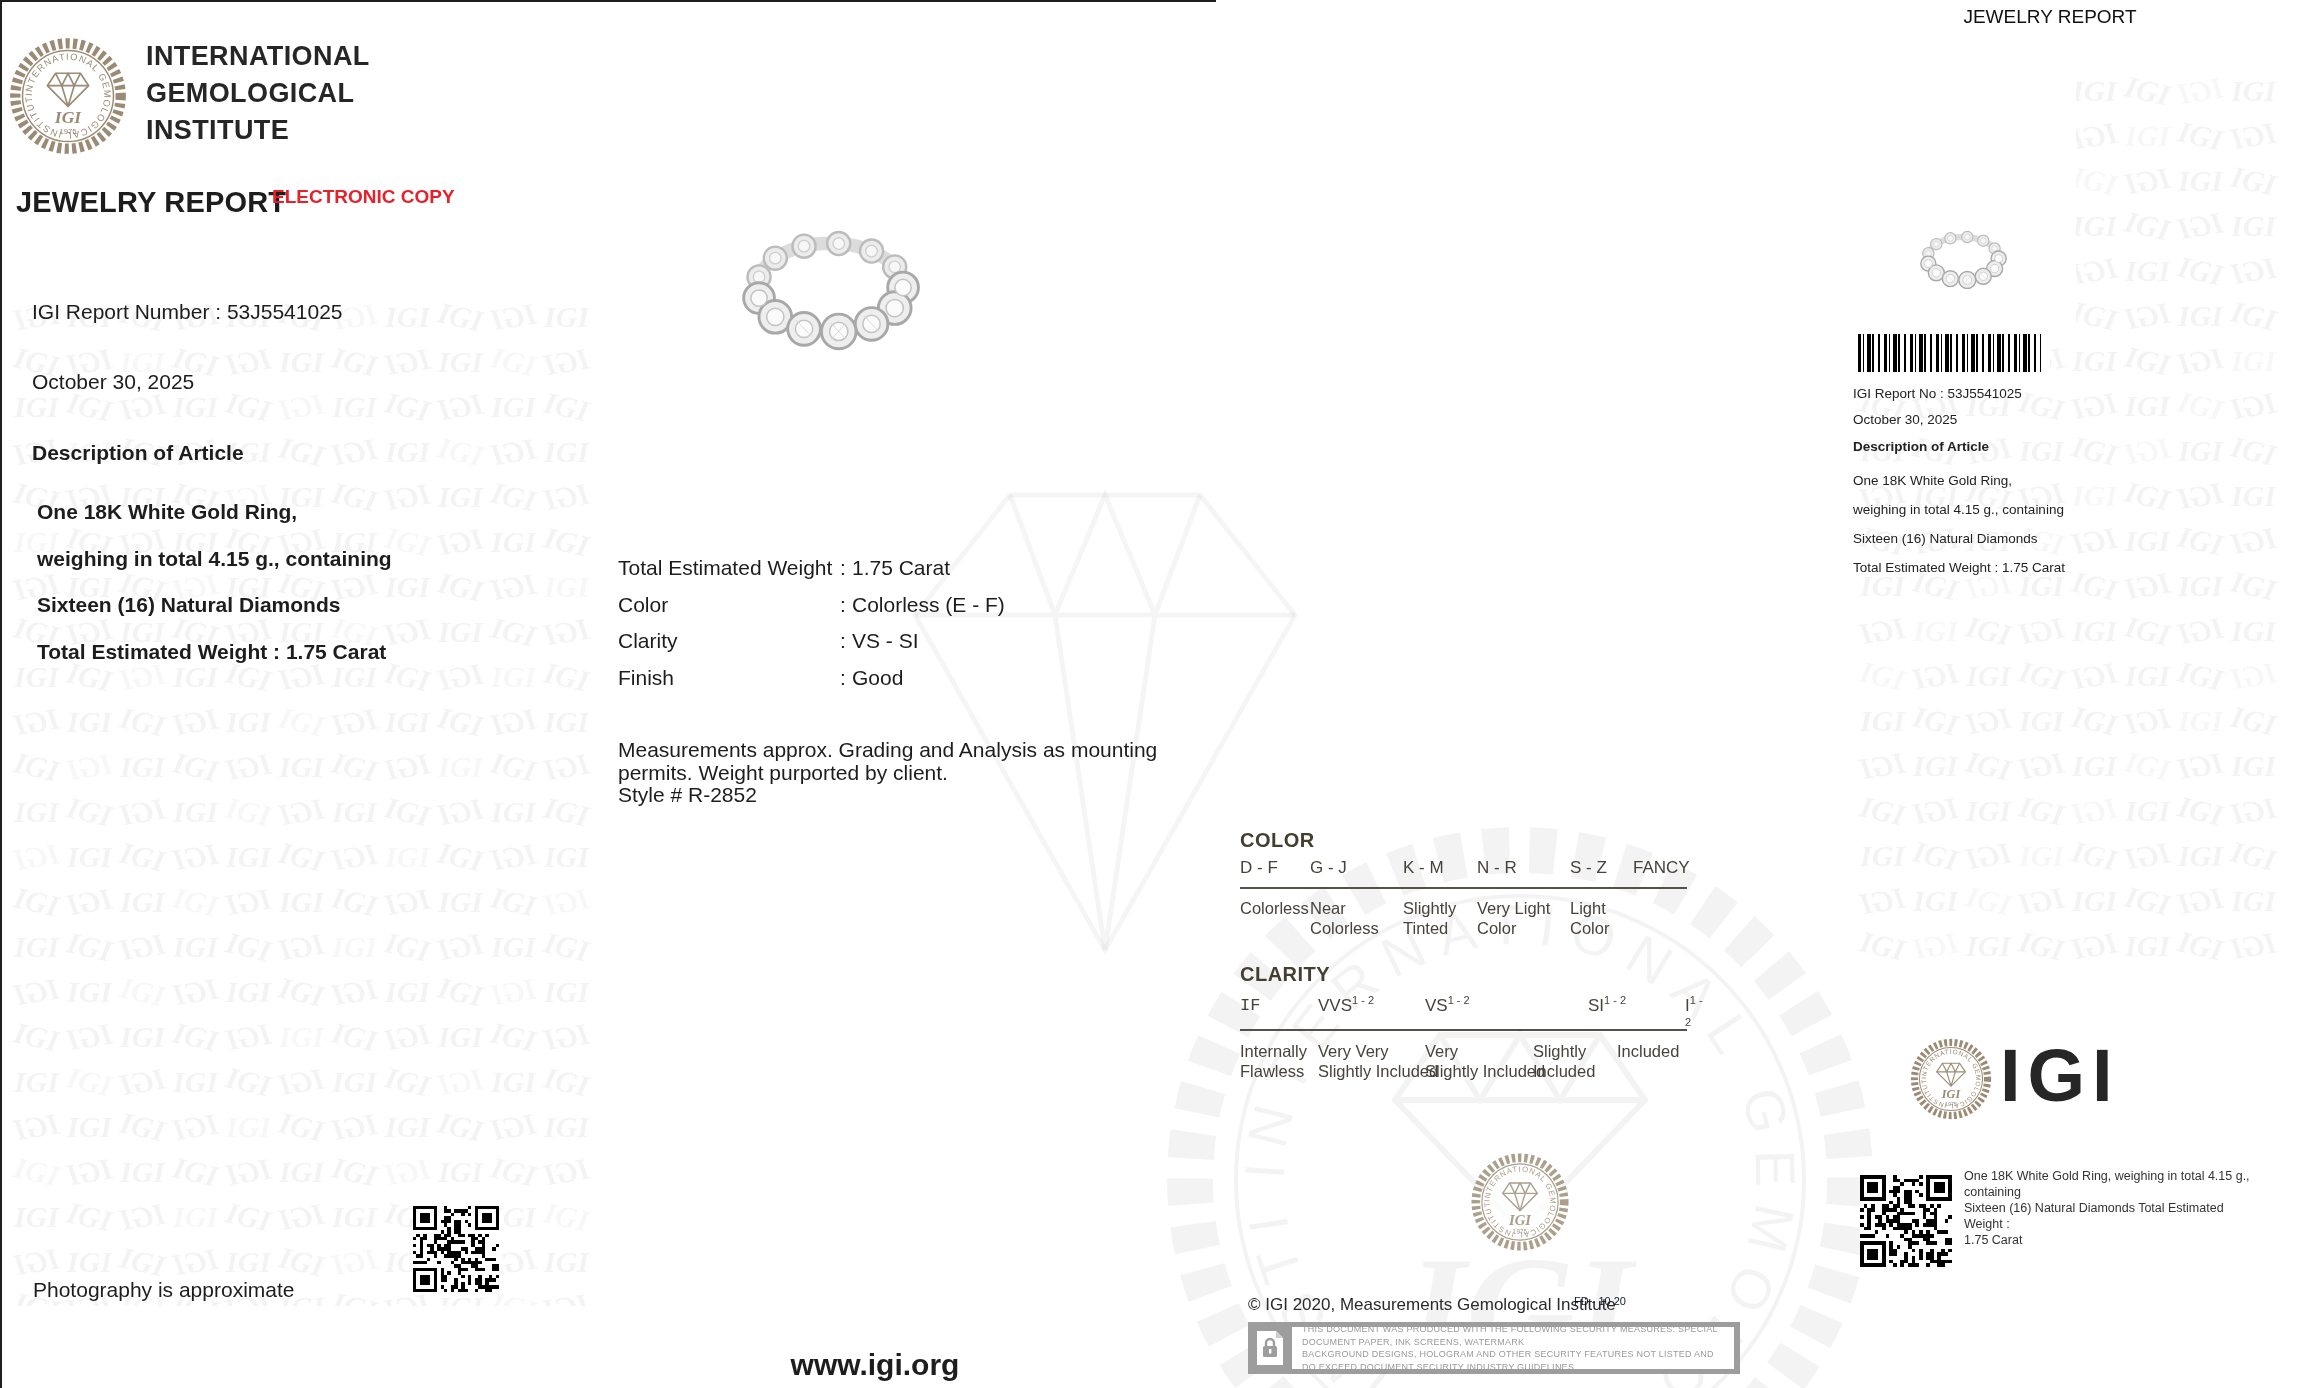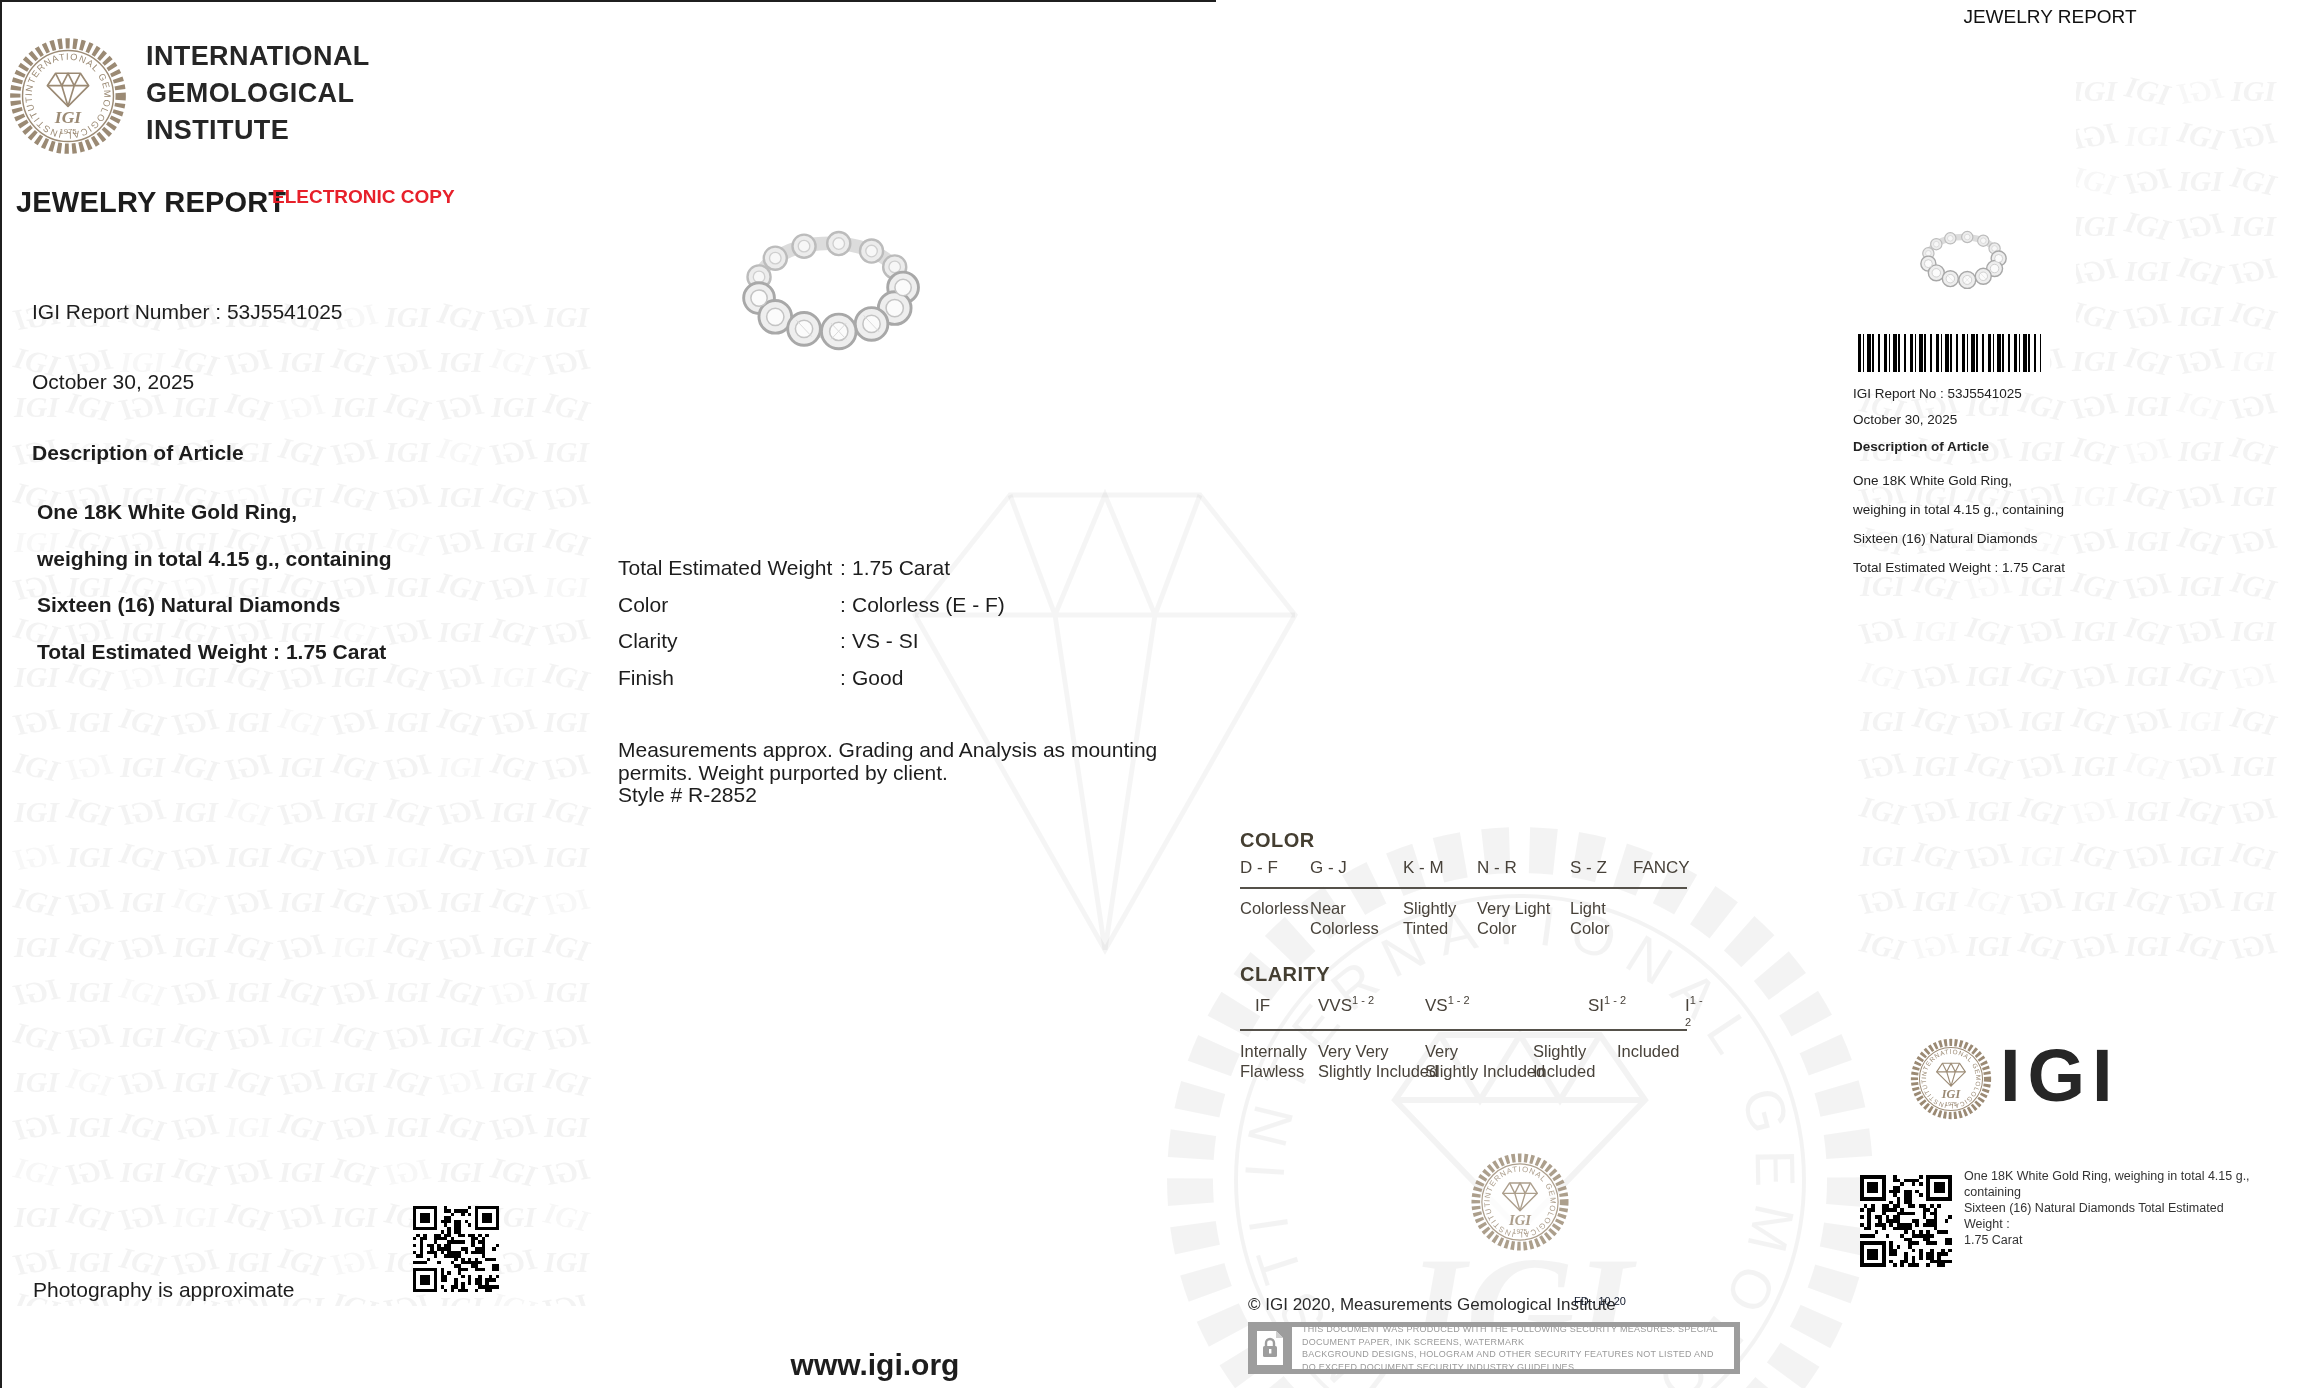--- a/index.html
+++ b/index.html
@@ -849,21 +849,21 @@
     <span class="scale-desc pre" style="left:163px;top:70px;">Slightly
 Tinted</span>
     <span class="scale-desc pre" style="left:237px;top:70px;">Very Light
 Color</span>
     <span class="scale-desc pre" style="left:330px;top:70px;">Light
 Color</span>
   </div>
 
   <div class="abs scale" style="left:1240px;top:963px;height:135px;">
     <div class="scale-h">CLARITY</div>
-    <span class="scale-grade" style="left:15px;top:31px;"><span>IF</span><sup class="sup"></sup></span>
+    <span class="scale-grade" style="left:0;top:31px;font-family:Liberation Mono, monospace;"><span>IF</span><sup class="sup"></sup></span>
     <span class="scale-grade" style="left:78px;top:31px;"><span>VVS</span><sup class="sup">1 - 2</sup></span>
     <span class="scale-grade" style="left:185px;top:31px;"><span>VS</span><sup class="sup">1 - 2</sup></span>
     <span class="scale-grade" style="left:348px;top:31px;"><span>SI</span><sup class="sup">1 - 2</sup></span>
     <span class="scale-grade" style="left:445px;top:31px;"><span>I</span><sup class="sup">1 - 2</sup></span>
     <div class="scale-line" style="top:66px;"></div>
     <span class="scale-desc pre" style="left:0;top:79px;">Internally
 Flawless</span>
     <span class="scale-desc pre" style="left:78px;top:79px;">Very Very
 Slightly Included</span>
     <span class="scale-desc pre" style="left:185px;top:79px;">Very

